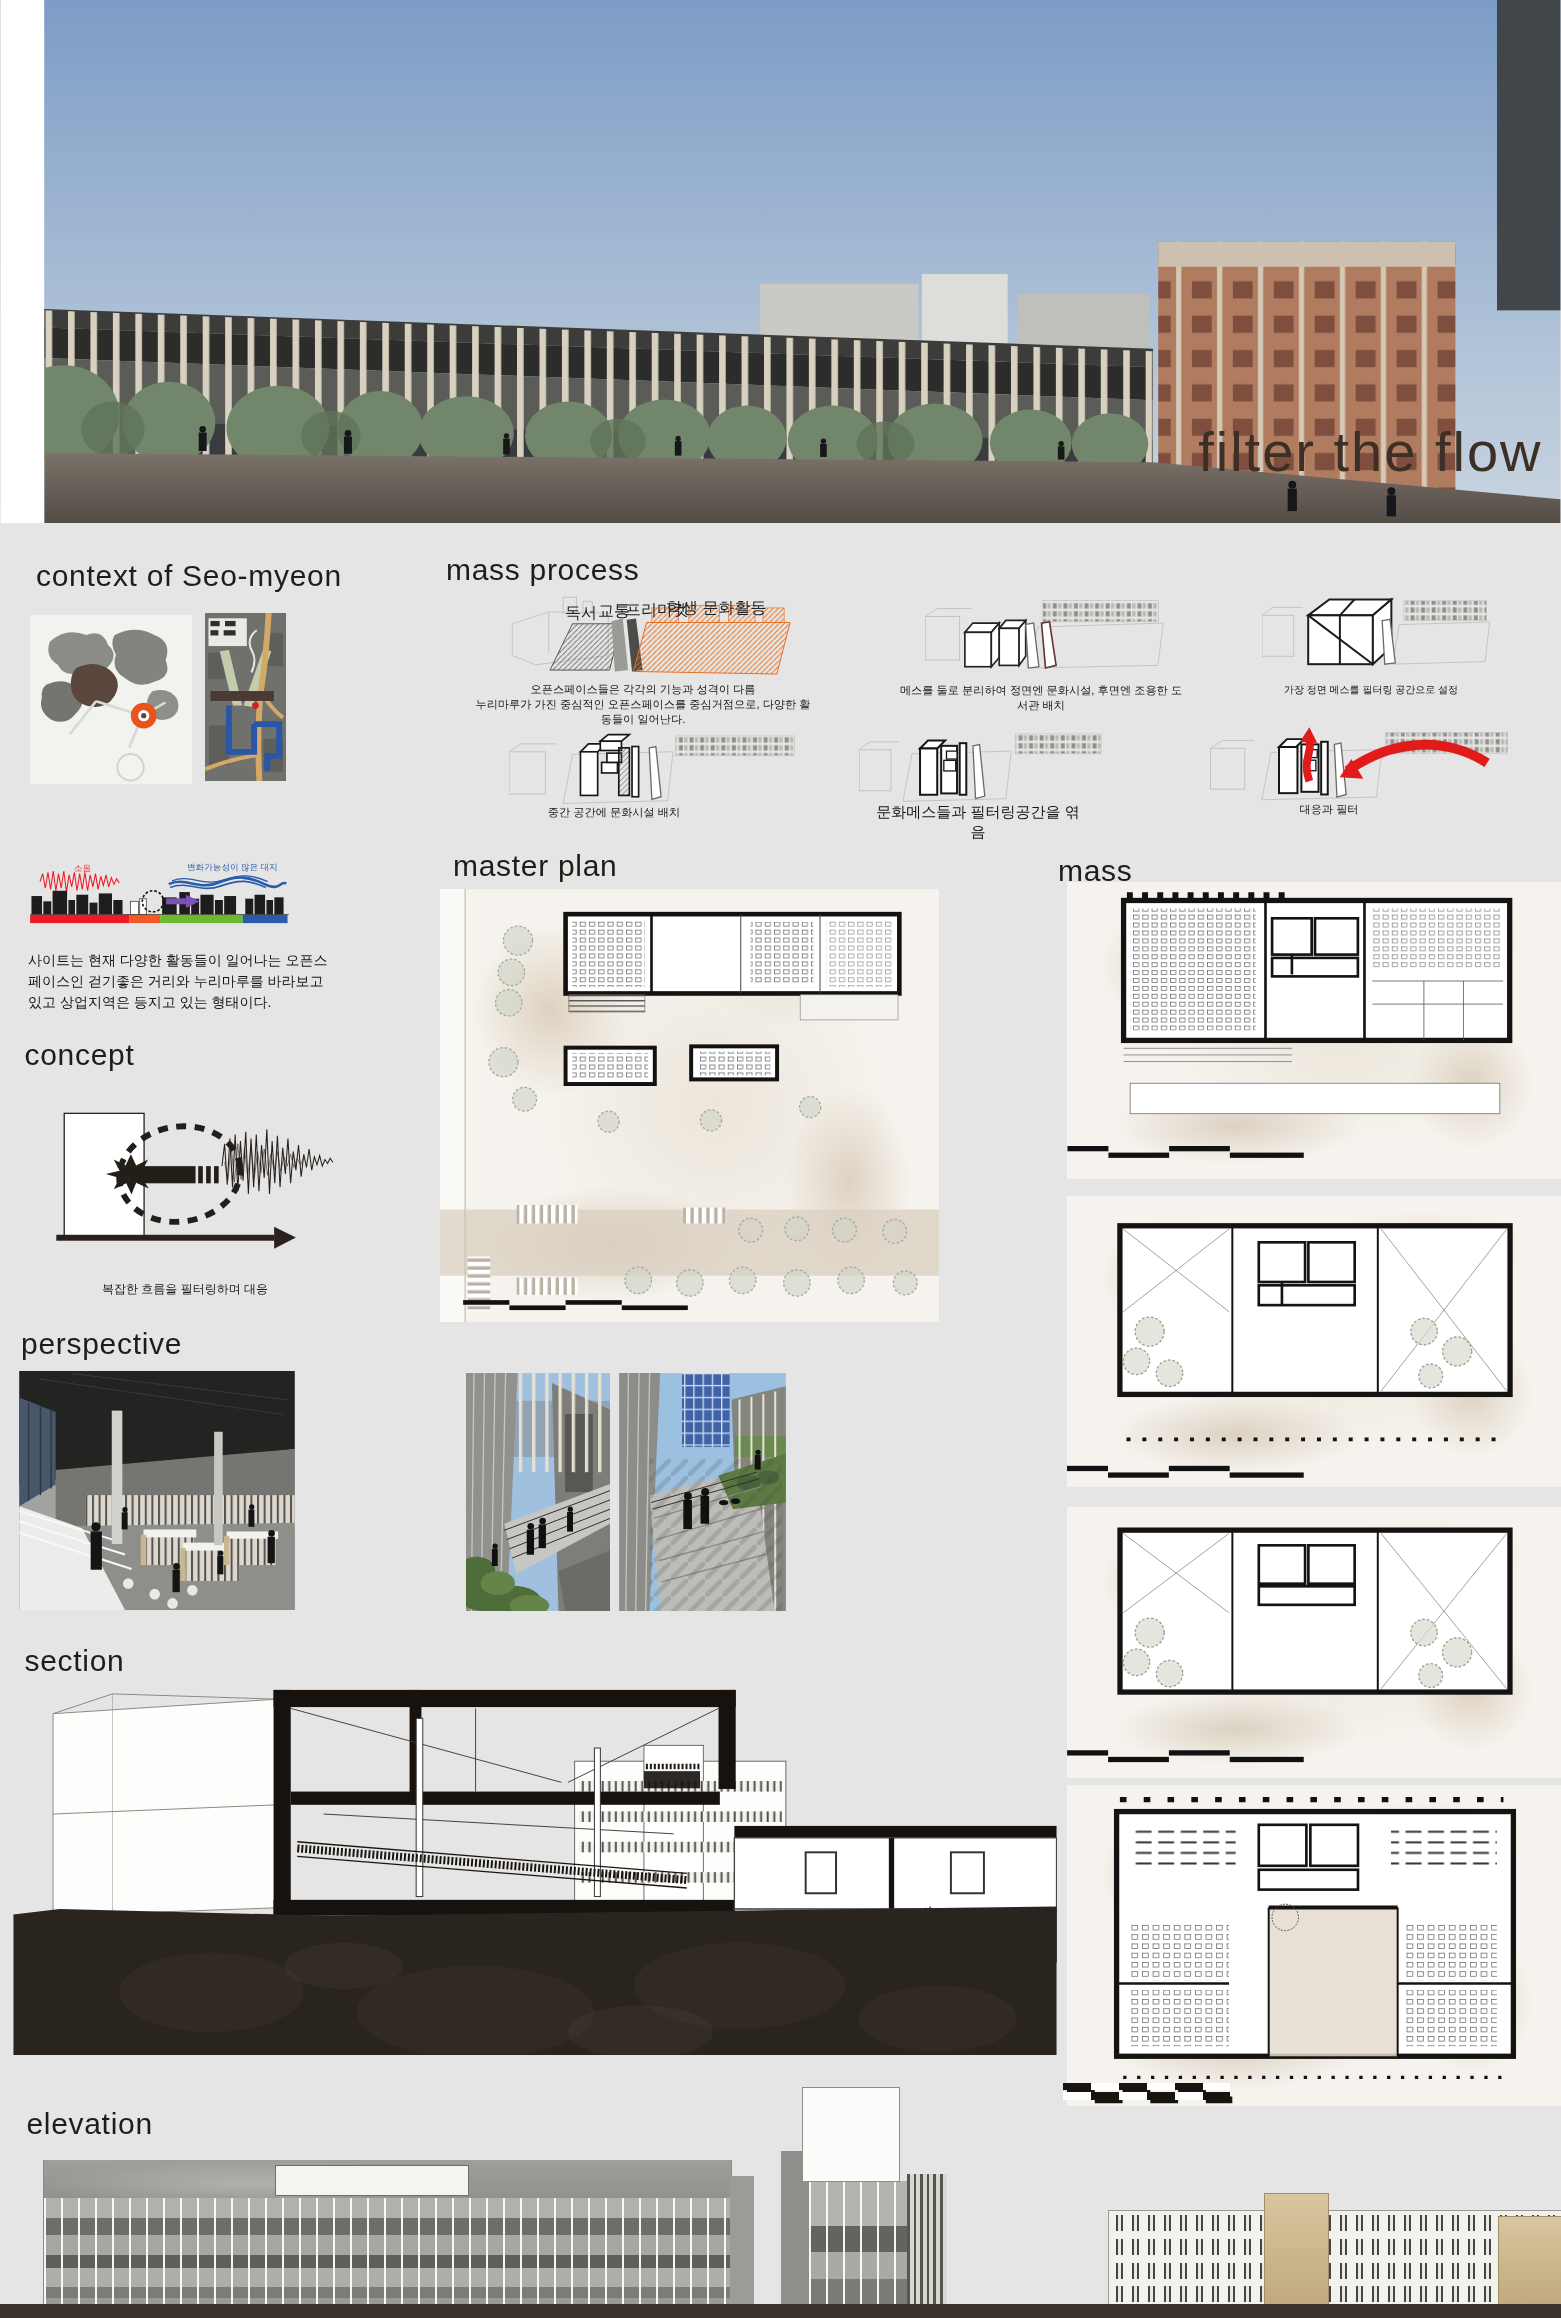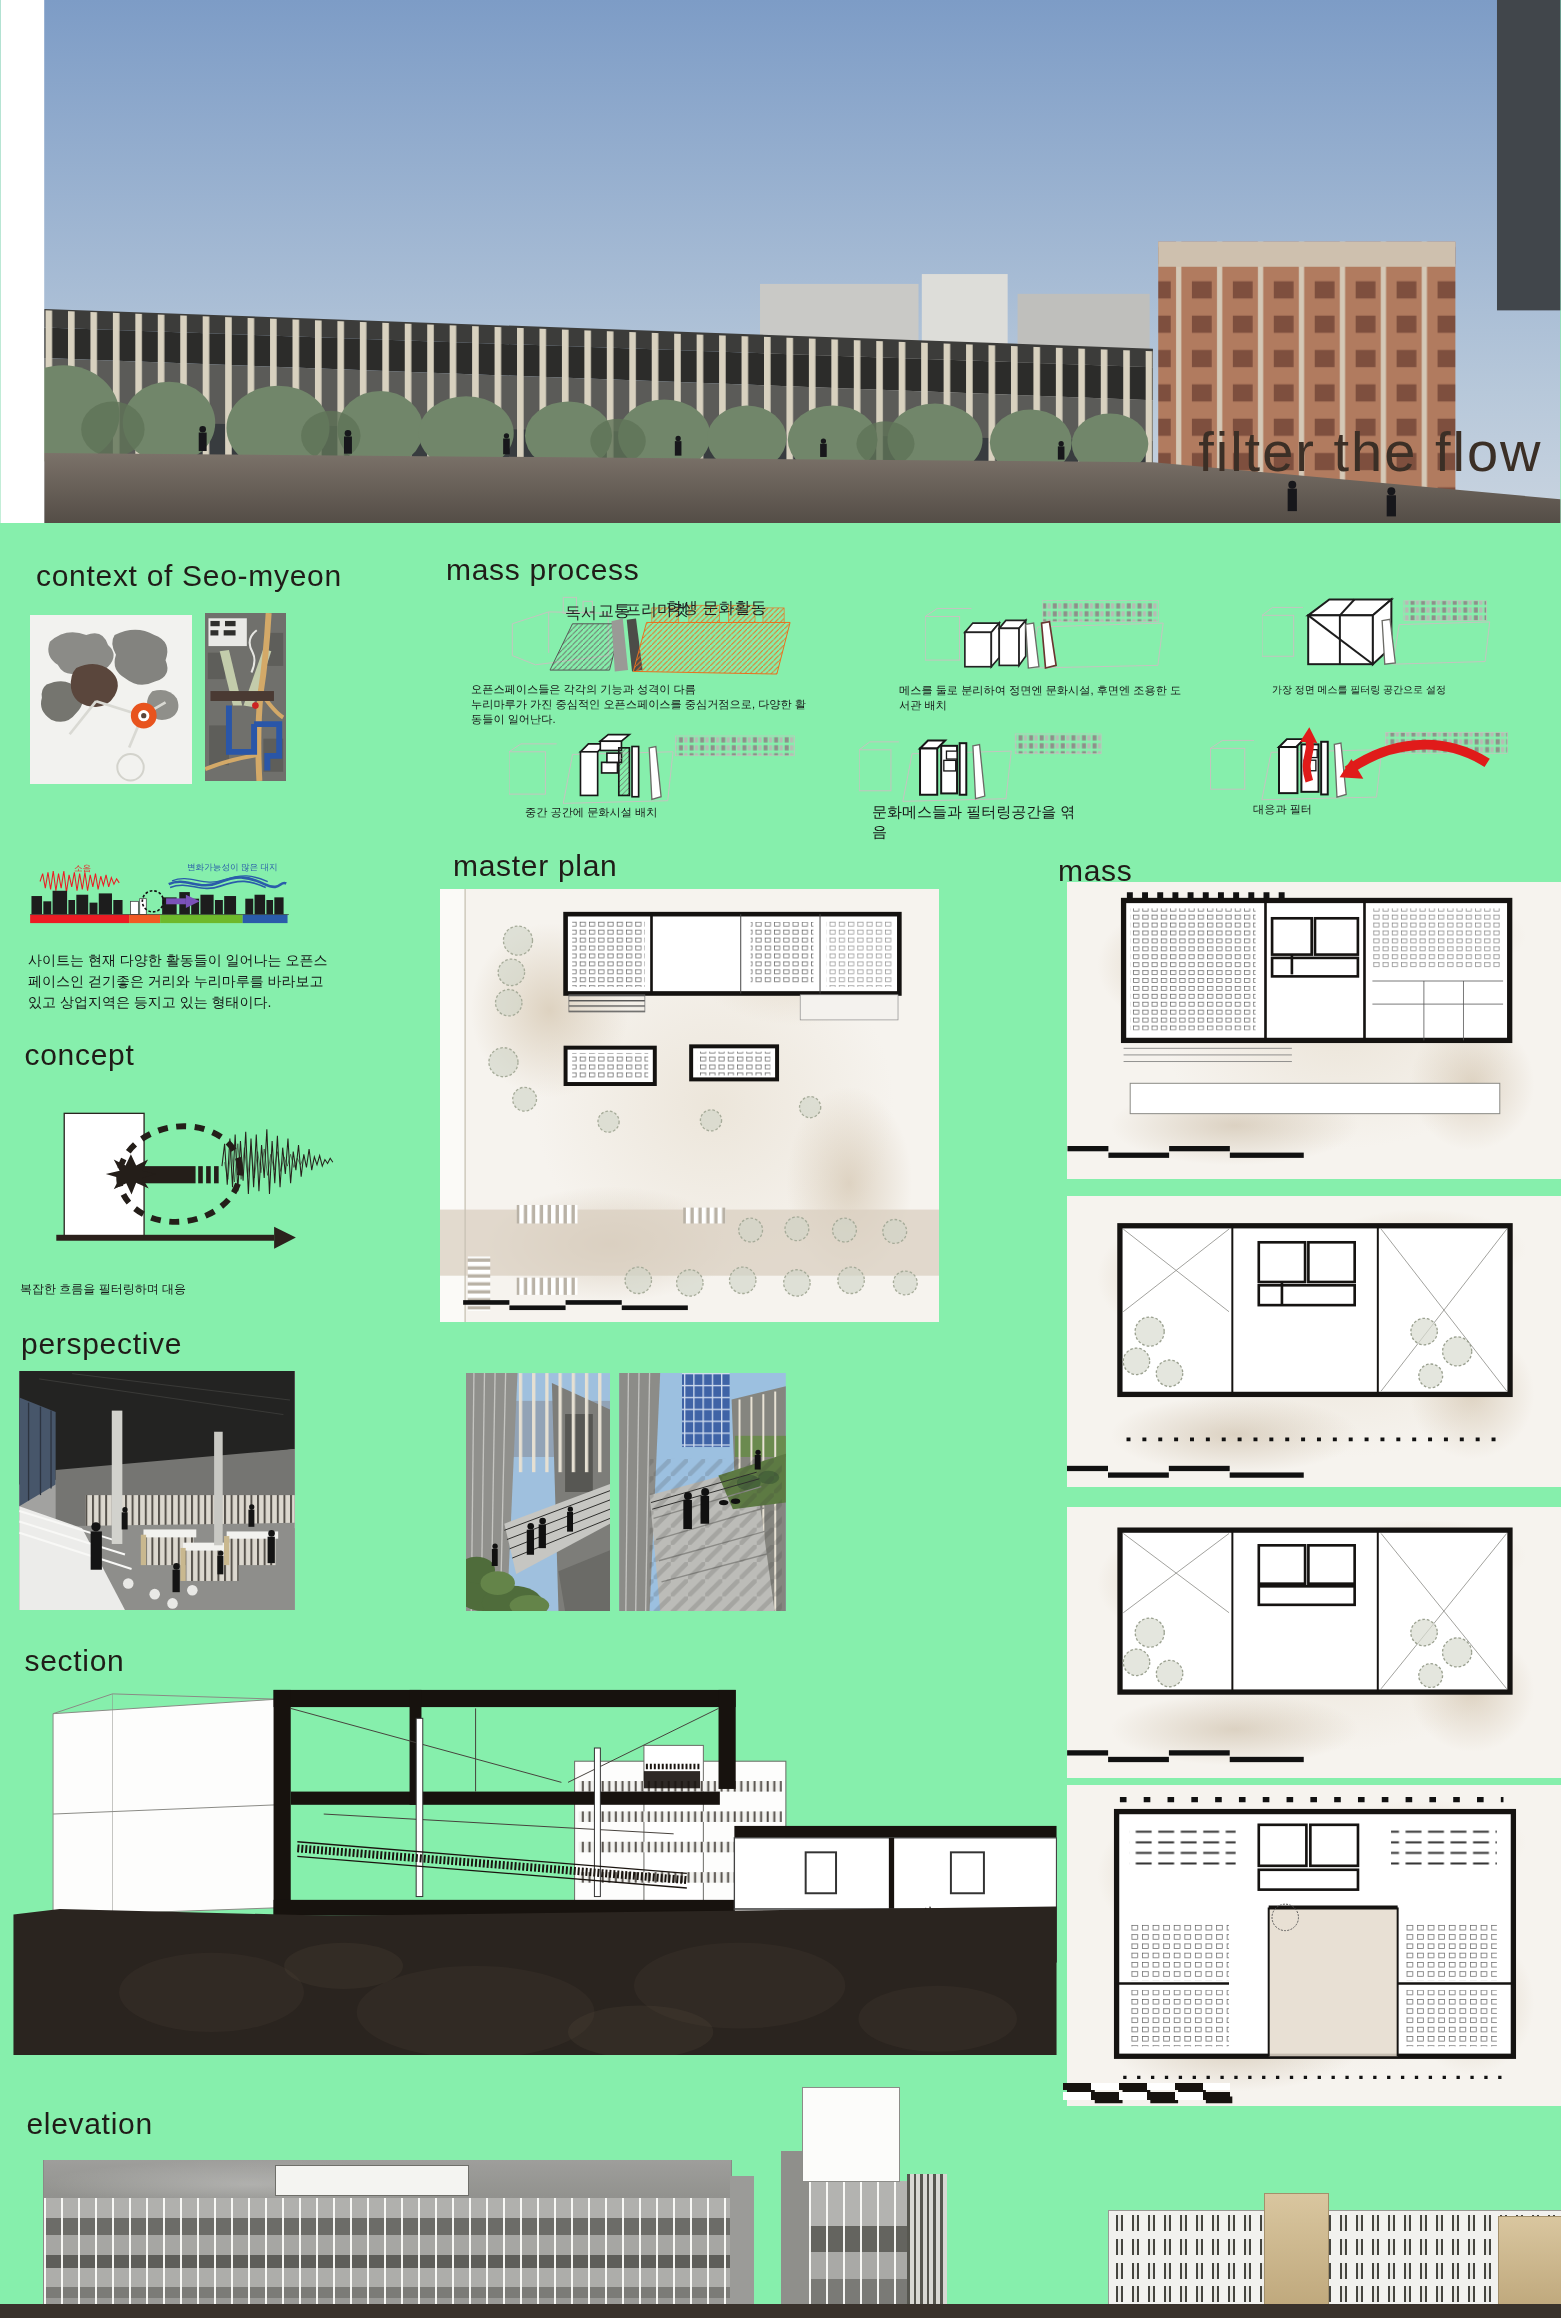--- a/index.html
+++ b/index.html
@@ -1,21 +1,21 @@
 <!DOCTYPE html>
 <html style="font-size:10.6px"><head>
 <meta charset="utf-8">
 <style>
   html,body{margin:0;padding:0;background:#ffffff}
-  #board{position:relative;width:1561px;height:2319px;background:#86efac;
+  #board{position:relative;width:1561px;height:2319px;background:#e5e5e5;
          font-family:"Liberation Sans",sans-serif;overflow:hidden;color:#1c1c1c}
   .abs{position:absolute}
   .h1{font-size:30px;font-weight:400;color:#201c18;letter-spacing:0.7px;white-space:nowrap}
   .kr{font-size:14px;line-height:1.5;color:#161616;font-family:"Liberation Sans",sans-serif}
-  .cap{font-size:12px;color:#161616;line-height:1.35}
+  .cap{font-size:12px;color:#161616;text-align:center;line-height:1.35}
   .lbl{font-size:16px;color:#222;white-space:nowrap}
   .wc{background:
       radial-gradient(closest-side at 22% 28%, rgba(213,199,177,.75), rgba(213,199,177,0) 72%),
       radial-gradient(closest-side at 72% 18%, rgba(226,215,198,.8), rgba(226,215,198,0) 75%),
       radial-gradient(closest-side at 82% 68%, rgba(206,190,166,.6), rgba(206,190,166,0) 70%),
       radial-gradient(closest-side at 34% 82%, rgba(198,182,158,.55), rgba(198,182,158,0) 74%),
       radial-gradient(closest-side at 55% 50%, rgba(235,228,216,.9), rgba(235,228,216,0) 80%),
       #f6f3ee;}
   .winrow{background:repeating-linear-gradient(90deg,#45453f 0 2px,#e8e8e4 2px 4.6px,#45453f 4.6px 6.6px,#f2f2ef 6.6px 16px)}
   .stripesV{background:repeating-linear-gradient(90deg,rgba(252,252,249,.95) 0 2px,rgba(252,252,249,0) 2px 17px)}

